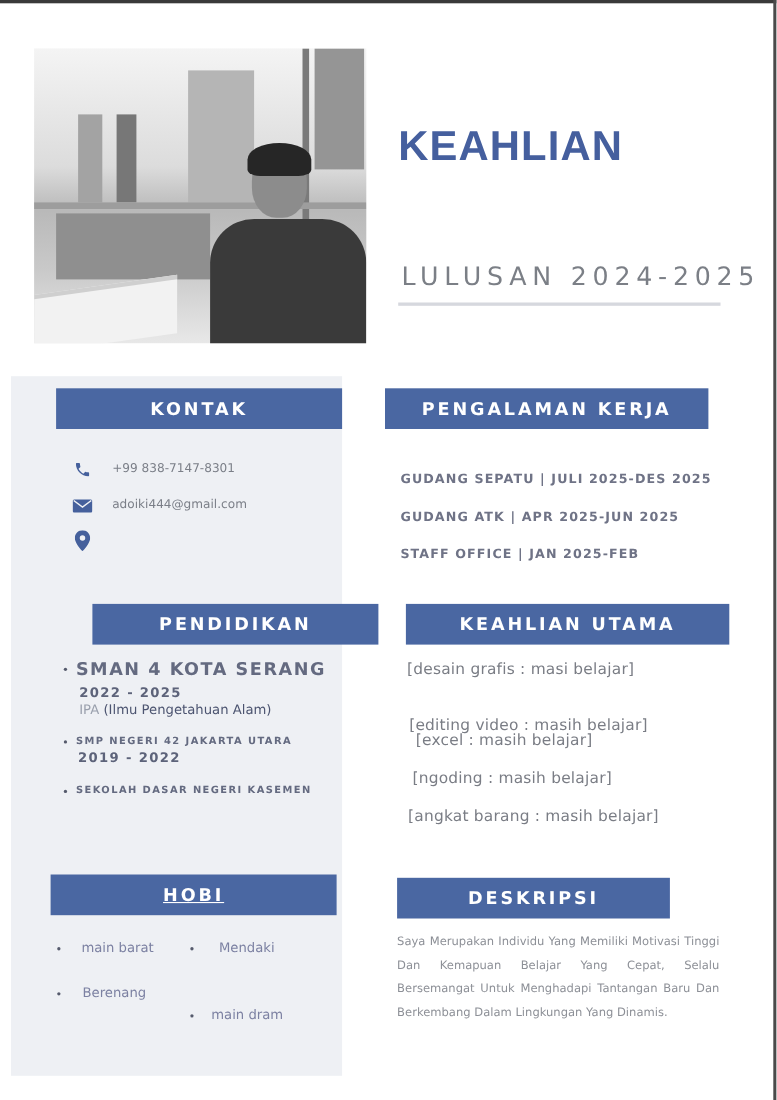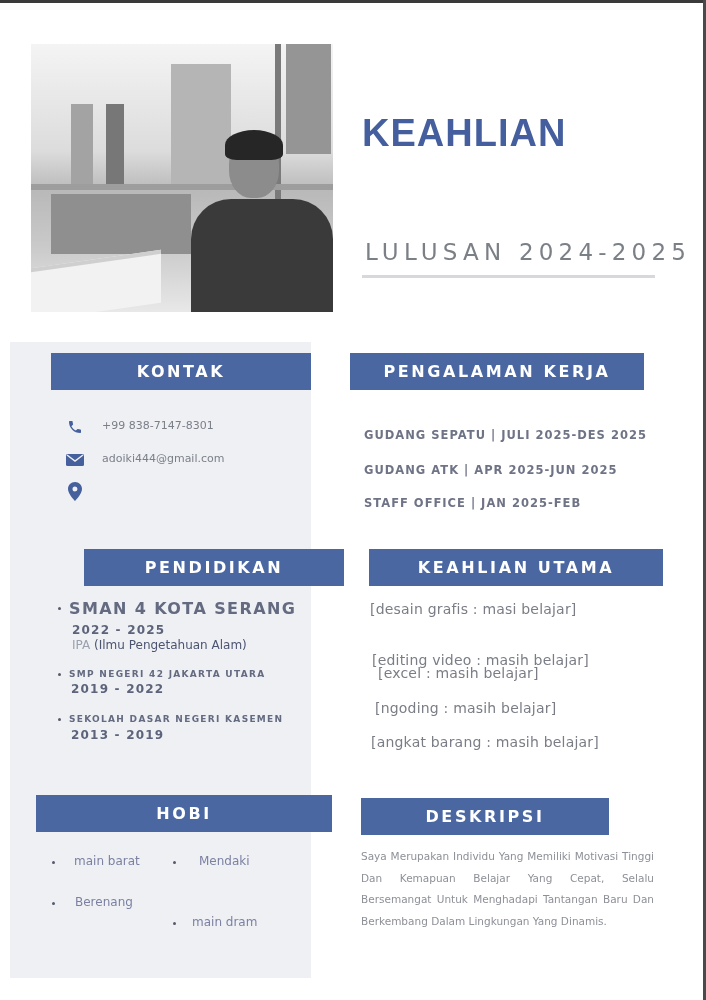--- a/index.html
+++ b/index.html
@@ -139,24 +139,23 @@
       <span>SMP NEGERI 42 JAKARTA UTARA</span>
     </div>
   <div class="years" style="margin-left:13px;margin-top:3px;">2019 - 2022</div>
 </div>
 
 <div class="edu" style="top:714px;">
   <div class="school small">
       <span class="bullet"></span>
       <span>SEKOLAH DASAR NEGERI KASEMEN</span>
     </div>
-  <div class="years" style="margin-left:13px;margin-top:4px;">2013 - 2019</div>
 </div>
 
-<div class="section-header" style="left:36px;top:795px;width:296px;">HOBI</div>
+<div class="section-header" style="left:46px;top:795px;width:260px;text-decoration:underline;">HOBI</div>
 
 <div class="hobby" style="left:74px;top:854px;">
   <span class="dot" style="left:-22px;top:7px;"></span>
   <span>main barat</span>
 </div>
 <div class="hobby" style="left:199px;top:854px;">
   <span class="dot" style="left:-26px;top:7px;"></span>
   <span>Mendaki</span>
 </div>
 <div class="hobby" style="left:75px;top:895px;">

